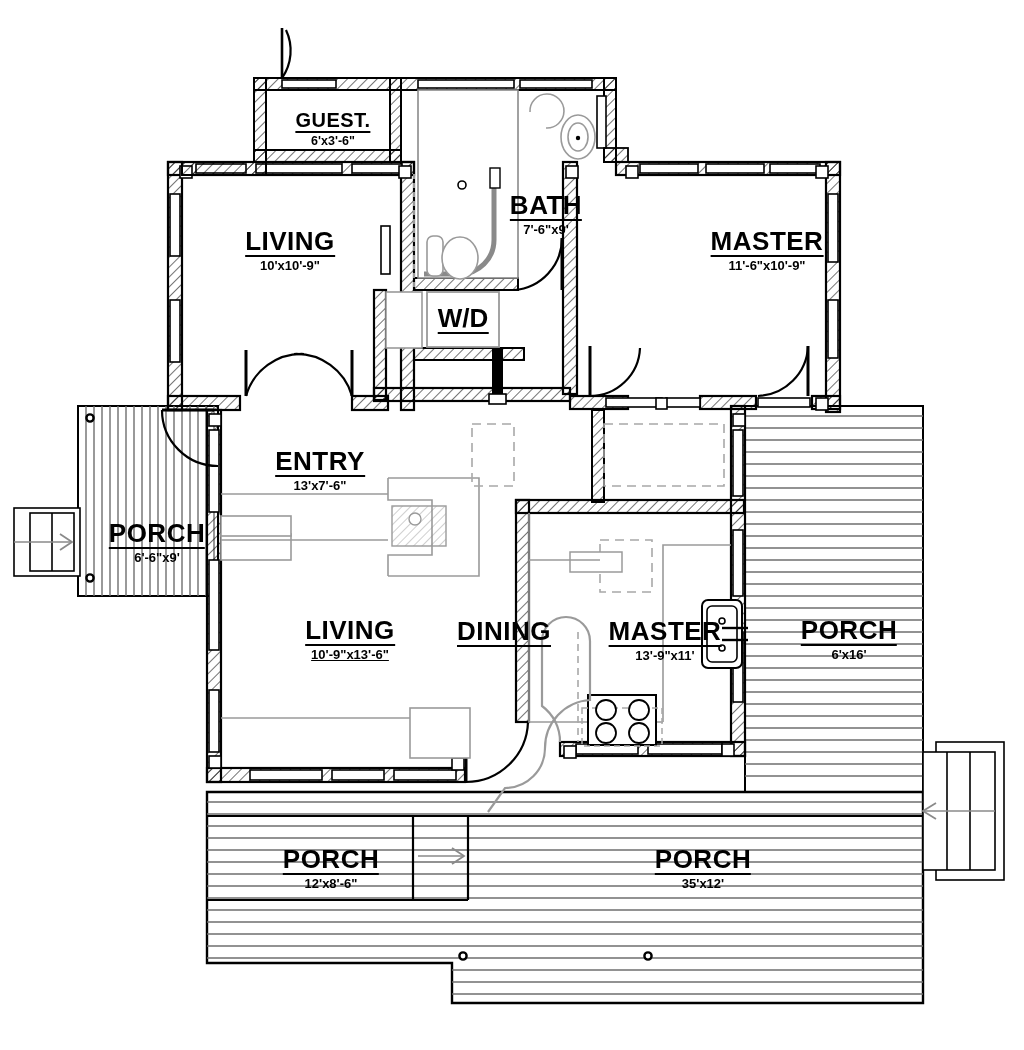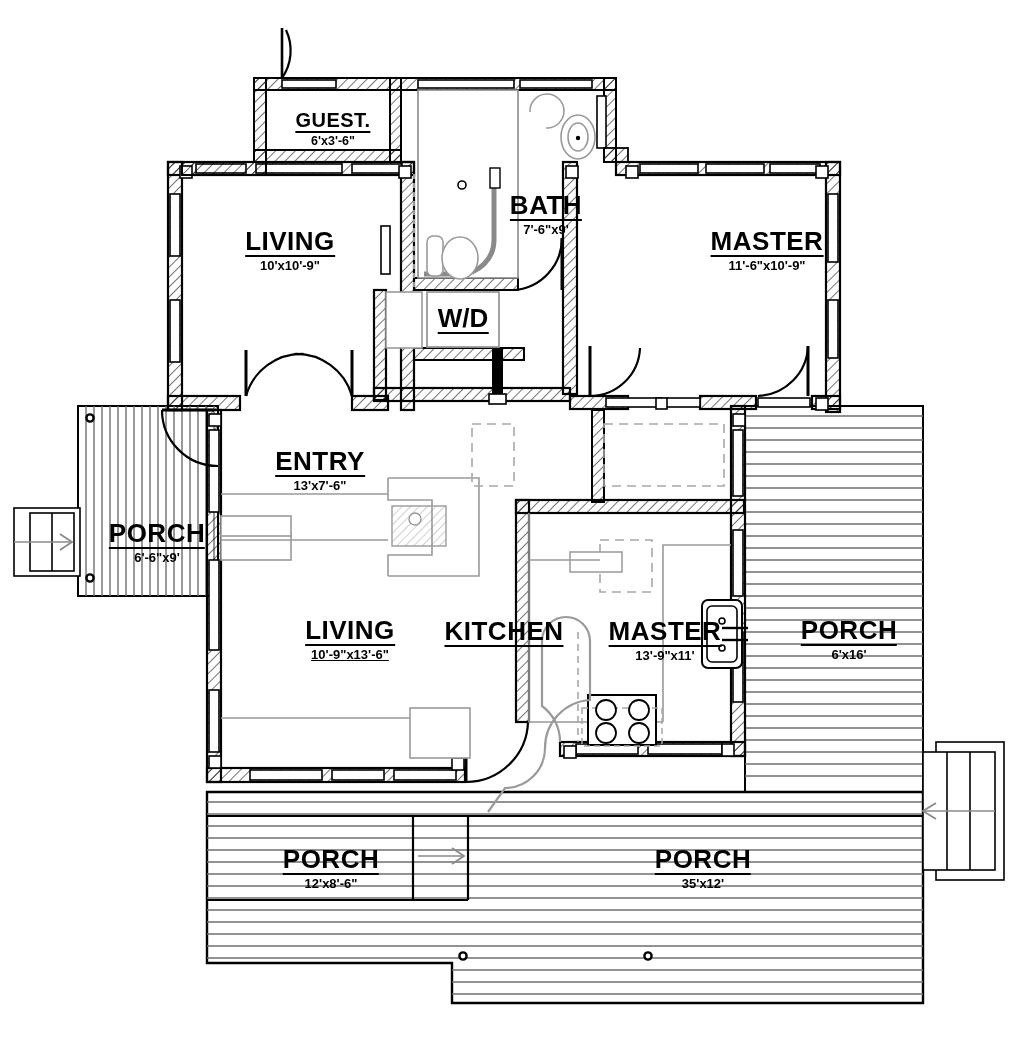--- a/index.html
+++ b/index.html
@@ -410,19 +410,19 @@
 </svg>
 
 <div id="labels">
     <div class="room-label sz20" style="left: 333px; top: 110px;"><span class="nm">GUEST.</span><span class="dim">6'x3'-6"</span></div>
     <div class="room-label sz22" style="left: 546px; top: 192px;"><span class="nm">BATH</span><span class="dim">7'-6"x9'</span></div>
     <div class="room-label sz22" style="left: 290px; top: 228px;"><span class="nm">LIVING</span><span class="dim">10'x10'-9"</span></div>
     <div class="room-label sz22" style="left: 729px; top: 228px; margin-left: 38px;"><span class="nm">MASTER</span><span class="dim">11'-6"x10'-9"</span></div>
     <div class="room-label sz22" style="left: 320px; top: 448px;"><span class="nm">ENTRY</span><span class="dim">13'x7'-6"</span></div>
     <div class="room-label sz22" style="left: 157px; top: 520px;"><span class="nm">PORCH</span><span class="dim">6'-6"x9'</span></div>
     <div class="room-label sz22" style="left: 350px; top: 617px; text-decoration: underline;"><span class="nm">LIVING</span><span class="dim">10'-9"x13'-6"</span></div>
-    <div class="room-label sz22" style="left: 504px; top: 618px;"><span class="nm">KITCHEN</span></div>
+    <div class="room-label sz22" style="left: 504px; top: 618px;"><span class="nm">DINING</span></div>
     <div class="room-label sz22" style="left: 665px; top: 618px;"><span class="nm">MASTER</span><span class="dim">13'-9"x11'</span></div>
     <div class="room-label sz22" style="left: 849px; top: 617px;"><span class="nm">PORCH</span><span class="dim">6'x16'</span></div>
     <div class="room-label sz22" style="left: 331px; top: 846px;"><span class="nm">PORCH</span><span class="dim">12'x8'-6"</span></div>
     <div class="room-label sz22" style="left: 703px; top: 846px;"><span class="nm">PORCH</span><span class="dim">35'x12'</span></div>
     <div class="wd-label" style="left: 463px; top: 305px;"><span class="nm">W/D</span></div>
   </div>
 
 </body></html>

